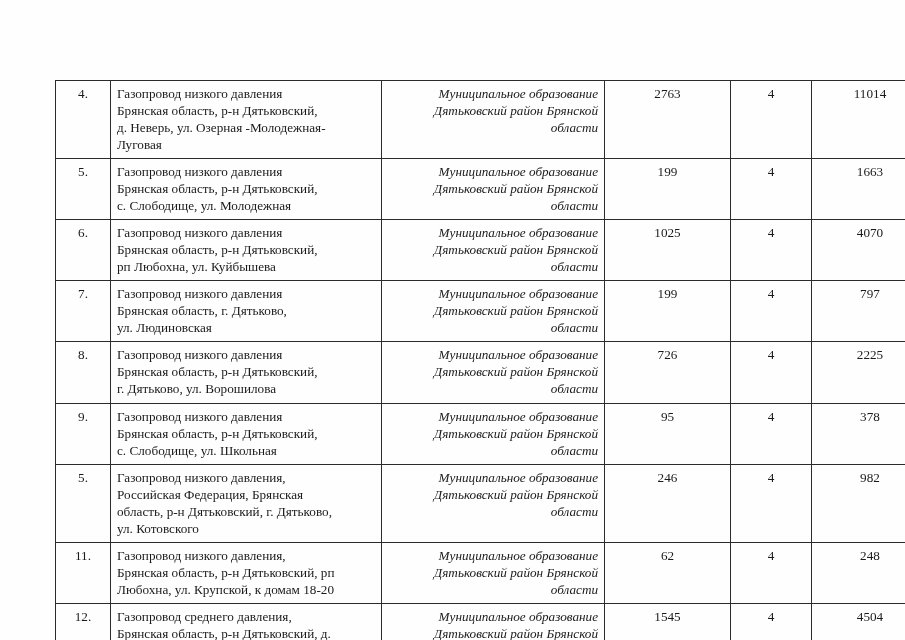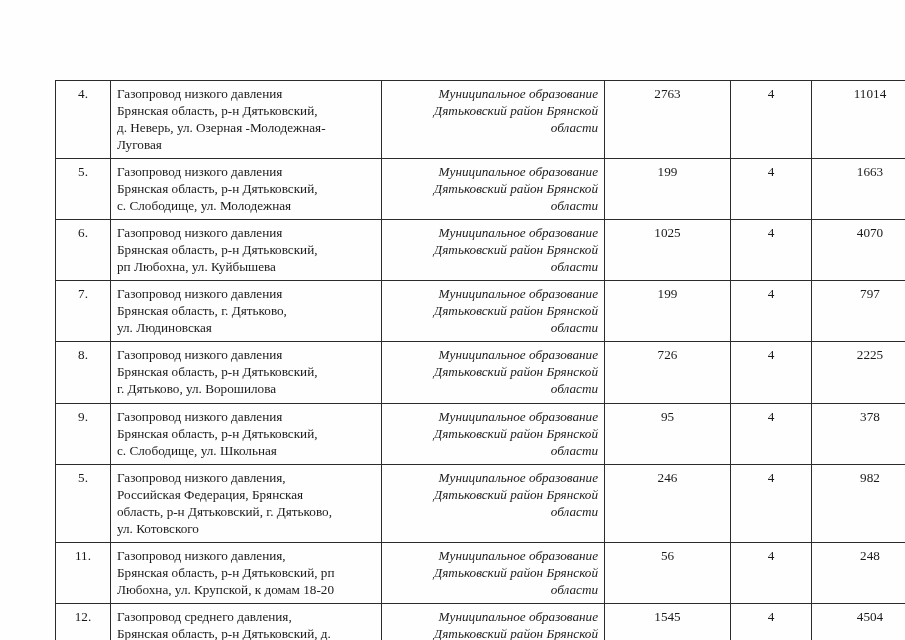--- a/index.html
+++ b/index.html
@@ -241,21 +241,21 @@
             <span class="cell-text">Газопровод низкого давления,
 Брянская область, р-н Дятьковский, рп
 Любохна, ул. Крупской, к домам 18-20</span>
           </td>
         <td class="col-org">
             <span class="cell-text">Муниципальное образование
 Дятьковский район Брянской
 области</span>
           </td>
         <td class="col-val1">
-            <span class="cell-text">56</span>
+            <span class="cell-text">62</span>
           </td>
         <td class="col-val2">
             <span class="cell-text">4</span>
           </td>
         <td class="col-val3">
             <span class="cell-text">248</span>
           </td>
       </tr>
 
       <tr>

